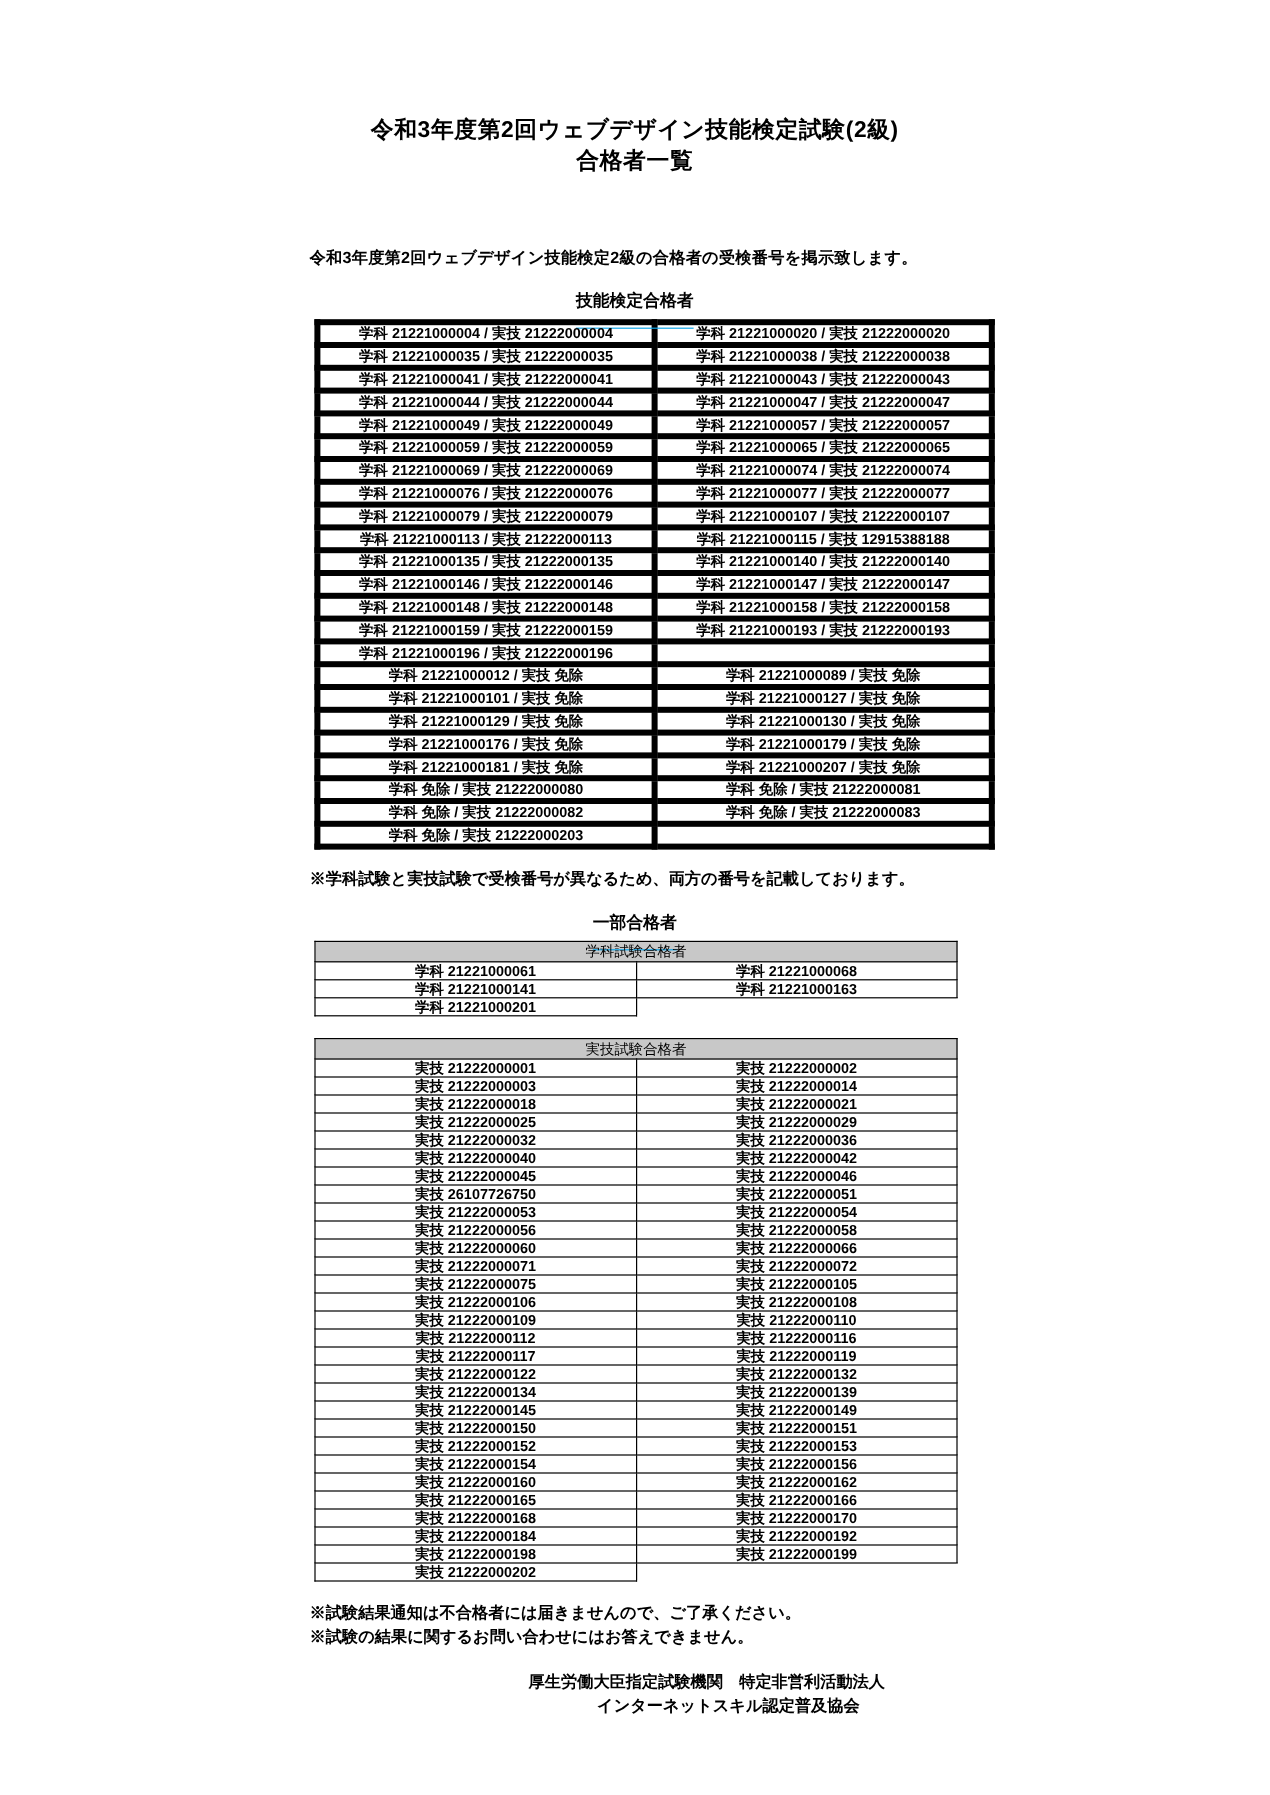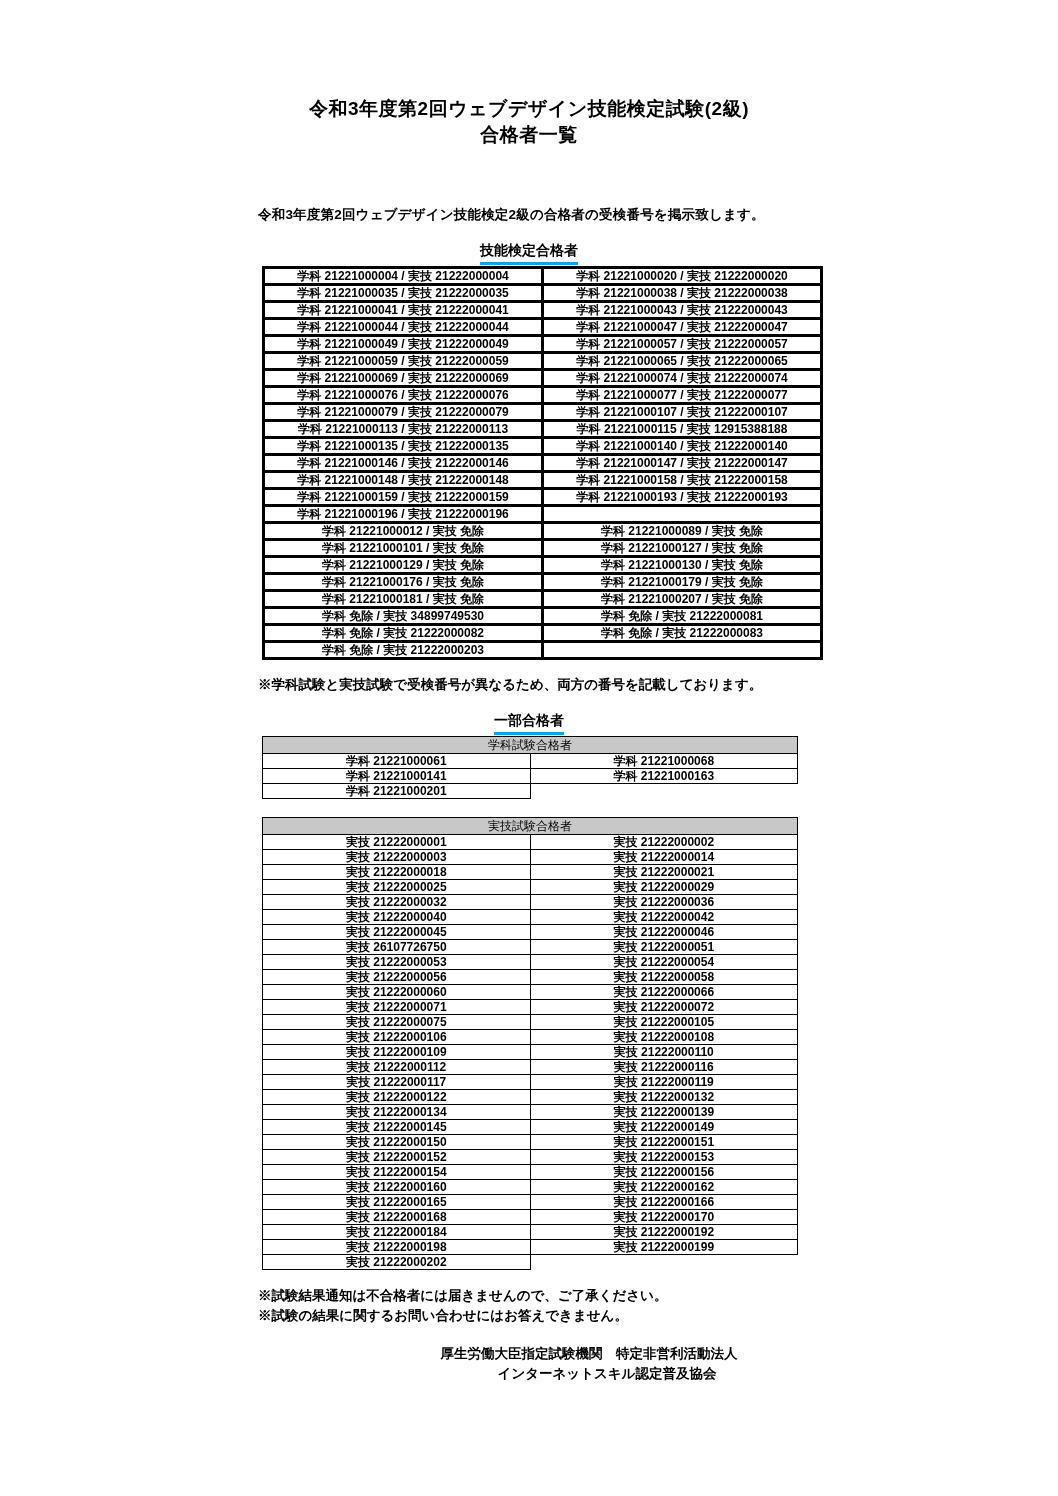--- a/index.html
+++ b/index.html
@@ -37,29 +37,29 @@
     letter-spacing: 0.2px;
   }
   .section-heading {
     text-align: center;
     font-weight: bold;
     font-size: 14px;
     margin-top: 18px;
     margin-bottom: 6px;
   }
   .section-heading span {
-    border-bottom: 3px solid #0ea5e9;
-    padding-bottom: 4px;
+    border-bottom: 1px solid #0ea5e9;
+    padding-bottom: 15px;
   }
   table.grid {
     border-collapse: collapse;
     table-layout: fixed;
   }
   table.grid td {
-    border: 3px solid #000000;
+    border: 5px solid #000000;
     font-size: 12px;
     font-weight: bold;
     height: 14px;
     line-height: 14px;
     padding: 0 4px;
     white-space: nowrap;
     overflow: hidden;
   }
   
   #main-pass-table {
@@ -218,21 +218,21 @@
         </tr>
         <tr>
           <td>学科 21221000176 / 実技 免除</td>
           <td>学科 21221000179 / 実技 免除</td>
         </tr>
         <tr>
           <td>学科 21221000181 / 実技 免除</td>
           <td>学科 21221000207 / 実技 免除</td>
         </tr>
         <tr>
-          <td>学科 免除 / 実技 34899749530</td>
+          <td>学科 免除 / 実技 21222000080</td>
           <td>学科 免除 / 実技 21222000081</td>
         </tr>
         <tr>
           <td>学科 免除 / 実技 21222000082</td>
           <td>学科 免除 / 実技 21222000083</td>
         </tr>
         <tr>
           <td>学科 免除 / 実技 21222000203</td>
           <td class="blank"></td>
         </tr>

